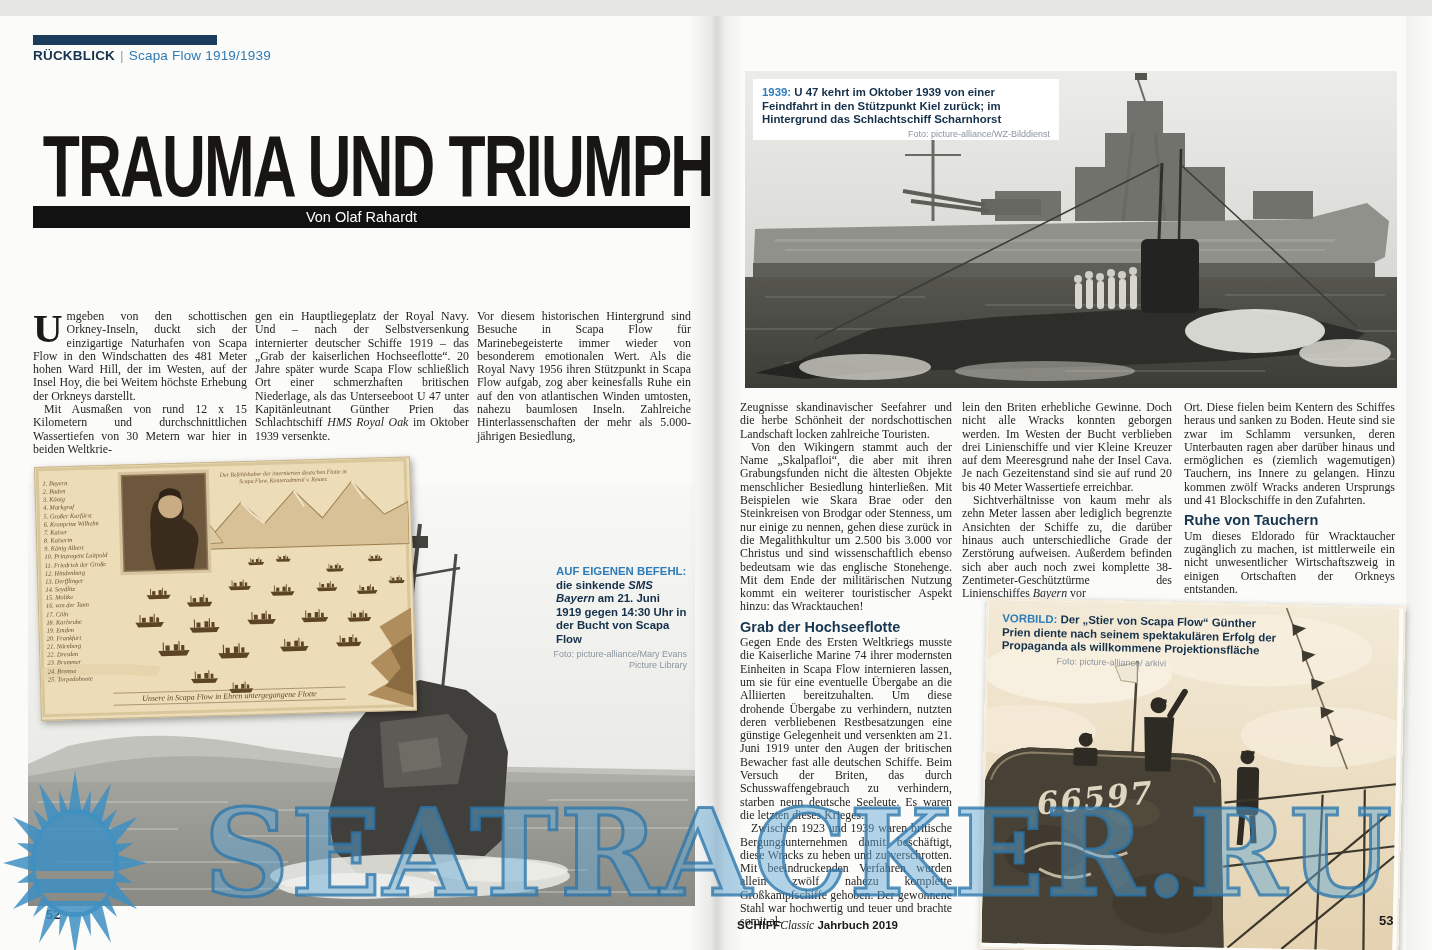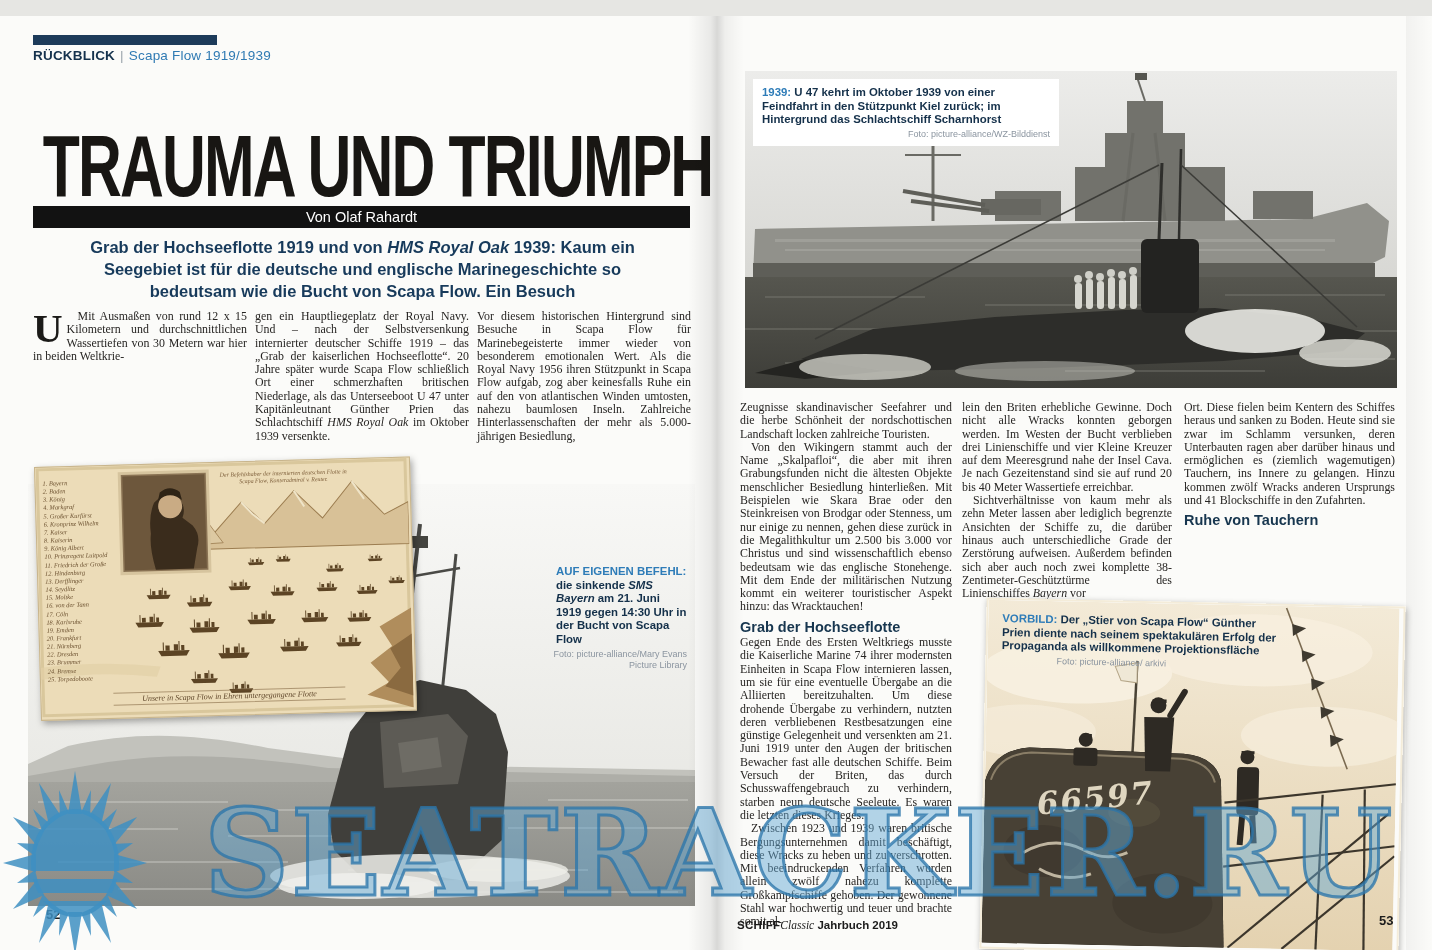--- a/index.html
+++ b/index.html
@@ -41,21 +41,21 @@
   .rcol2{left:962px;top:385px;width:210px;}
   .rcol3{left:1184px;top:385px;width:211px;}
 
   
   .cap{font-size:11.4px;line-height:13.6px;font-weight:bold;color:#14304a;}
   .cap .lbl{color:#2e7cb8;}
   .credit{font-weight:normal;font-size:9px;line-height:11px;color:#8b95a0;text-align:right;margin-top:2px;}
   .cap-zeichen{left:407px;top:446px;width:194px;z-index:6;}
   .cap-befehl{left:556px;top:549px;width:131px;z-index:6;}
   .cap-befehl .credit{width:158px;margin-left:-27px;}
-  .cap-u47{left:8px;top:8px;width:288px;background:#ffffff;padding:7px 9px 6px 9px;}
+  .cap-u47{left:8px;top:8px;width:288px;background:#ffffff;padding:7px 9px 0 9px;}
   .cap-vorbild{left:14px;top:12px;width:275px;}
 
   
   .photo{overflow:hidden;}
   .photo-left{left:28px;top:468px;width:667px;height:422px;z-index:1;}
   .photo-u47{left:745px;top:55px;width:652px;height:317px;z-index:1;}
   .photo-prien{left:983px;top:586px;width:415px;height:347px;z-index:1;
                transform:rotate(1.2deg);transform-origin:50% 50%;
                border:2px solid #f4ecd9;box-shadow:1px 2px 6px rgba(0,0,0,.3);}
   .hullnum{position:absolute;left:52px;top:178px;font-family:"DejaVu Serif",serif;
@@ -103,26 +103,24 @@
 <div class="sheet">
 
   <div class="abs kicker-bar"></div>
   <div class="abs kicker">
     <span class="sec">RÜCKBLICK</span><span class="div">|</span><span class="topic">Scapa Flow 1919/1939</span>
   </div>
 
   <div class="abs headline">TRAUMA UND TRIUMPH</div>
   <div class="abs byline-bar">Von Olaf Rahardt</div>
 
-  <div class="abs lead">
-    <span>Grab der Hochseeflotte 1919 und von </span><i>HMS Royal Oak</i><span> 1939: Kaum ein Seegebiet ist für die deutsche und englische Marinegeschichte so bedeutsam wie die Bucht von Scapa Flow. Ein Besuch</span>
-  </div>
 
   <div class="abs bodycol lcol1">
     <span class="dropcap">U</span>
+    <p>mgeben von den schottischen Orkney-Inseln, duckt sich der einzigartige Naturhafen von Scapa Flow in den Windschatten des 481 Meter hohen Ward Hill, der im Westen, auf der Insel Hoy, die bei Weitem höchste Erhebung der Orkneys darstellt.</p>
     <p class="ind">Mit Ausmaßen von rund 12 x 15 Kilometern und durchschnittlichen Wassertiefen von 30 Metern war hier in beiden Weltkrie-</p>
   </div>
   <div class="abs bodycol lcol2">
     <p><span>gen ein Hauptliegeplatz der Royal Navy. Und – nach der Selbstversenkung internierter deutscher Schiffe 1919 – das „Grab der kaiserlichen Hochseeflotte“. 20 Jahre später wurde Scapa Flow schließlich Ort einer schmerzhaften britischen Niederlage, als das Unterseeboot U 47 unter Kapitänleutnant Günther Prien das Schlachtschiff </span><i>HMS Royal Oak</i><span> im Oktober 1939 versenkte.</span></p>
   </div>
   <div class="abs bodycol lcol3">
     <p>Vor diesem historischen Hintergrund sind Besuche in Scapa Flow für Marinebegeisterte immer wieder von besonderem emotionalen Wert. Als die Royal Navy 1956 ihren Stützpunkt in Scapa Flow aufgab, zog aber keinesfalls Ruhe ein auf den von atlantischen Winden umtosten, nahezu baumlosen Inseln. Zahlreiche Hinterlassenschaften der mehr als 5.000-jährigen Besiedlung,</p>
   </div>
 
   <div class="abs photo photo-left">
@@ -348,20 +346,21 @@
     <p>Gegen Ende des Ersten Weltkriegs musste die Kaiserliche Marine 74 ihrer modernsten Einheiten in Scapa Flow internieren lassen, um sie für eine eventuelle Übergabe an die Alliierten bereitzuhalten. Um diese drohende Übergabe zu verhindern, nutzten deren verbliebenen Restbesatzungen eine günstige Gelegenheit und versenkten am 21. Juni 1919 unter den Augen der britischen Bewacher fast alle deutschen Schiffe. Beim Versuch der Briten, das durch Schusswaffengebrauch zu verhindern, starben neun deutsche Seeleute. Es waren die letzten dieses Krieges.</p>
     <p class="ind">Zwischen 1923 und 1939 waren britische Bergungsunternehmen damit beschäftigt, diese Wracks zu heben und zu verschrotten. Mit beeindruckenden Verfahren wurden allein zwölf nahezu komplette Großkampfschiffe gehoben. Der gewonnene Stahl war hochwertig und teuer und brachte somit al-</p>
   </div>
   <div class="abs bodycol rcol2">
     <p>lein den Briten erhebliche Gewinne. Doch nicht alle Wracks konnten geborgen werden. Im Westen der Bucht verblieben drei Linienschiffe und vier Kleine Kreuzer auf dem Meeresgrund nahe der Insel Cava. Je nach Gezeitenstand sind sie auf rund 20 bis 40 Meter Wassertiefe erreichbar.</p>
     <p class="ind"><span>Sichtverhältnisse von kaum mehr als zehn Meter lassen aber lediglich begrenzte Ansichten der Schiffe zu, die darüber hinaus auch unterschiedliche Grade der Zerstörung aufweisen. Außerdem befinden sich aber auch noch zwei komplette 38-Zentimeter-Geschütztürme des Linienschiffes </span><i>Bayern</i><span> vor</span></p>
   </div>
   <div class="abs bodycol rcol3">
     <p>Ort. Diese fielen beim Kentern des Schiffes heraus und sanken zu Boden. Heute sind sie zwar im Schlamm versunken, deren Unterbauten ragen aber darüber hinaus und ermöglichen es (ziemlich wagemutigen) Tauchern, ins Innere zu gelangen. Hinzu kommen zwölf Wracks anderen Ursprungs und 41 Blockschiffe in den Zufahrten.</p>
     <div class="subhead">Ruhe von Tauchern</div>
+    <p>Um dieses Eldorado für Wracktaucher zugänglich zu machen, ist mittlerweile ein nicht unwesentlicher Wirtschaftszweig in einigen Ortschaften der Orkneys entstanden.</p>
   </div>
 
   <div class="abs photo photo-prien">
     <svg width="411" height="343" viewBox="0 0 411 343">
       <defs>
         <linearGradient id="skyP" x1="0" y1="0" x2="0" y2="1">
           <stop offset="0" stop-color="#f3ead7"></stop>
             <stop offset="1" stop-color="#e4d2b0"></stop>
         </linearGradient>
       </defs>

